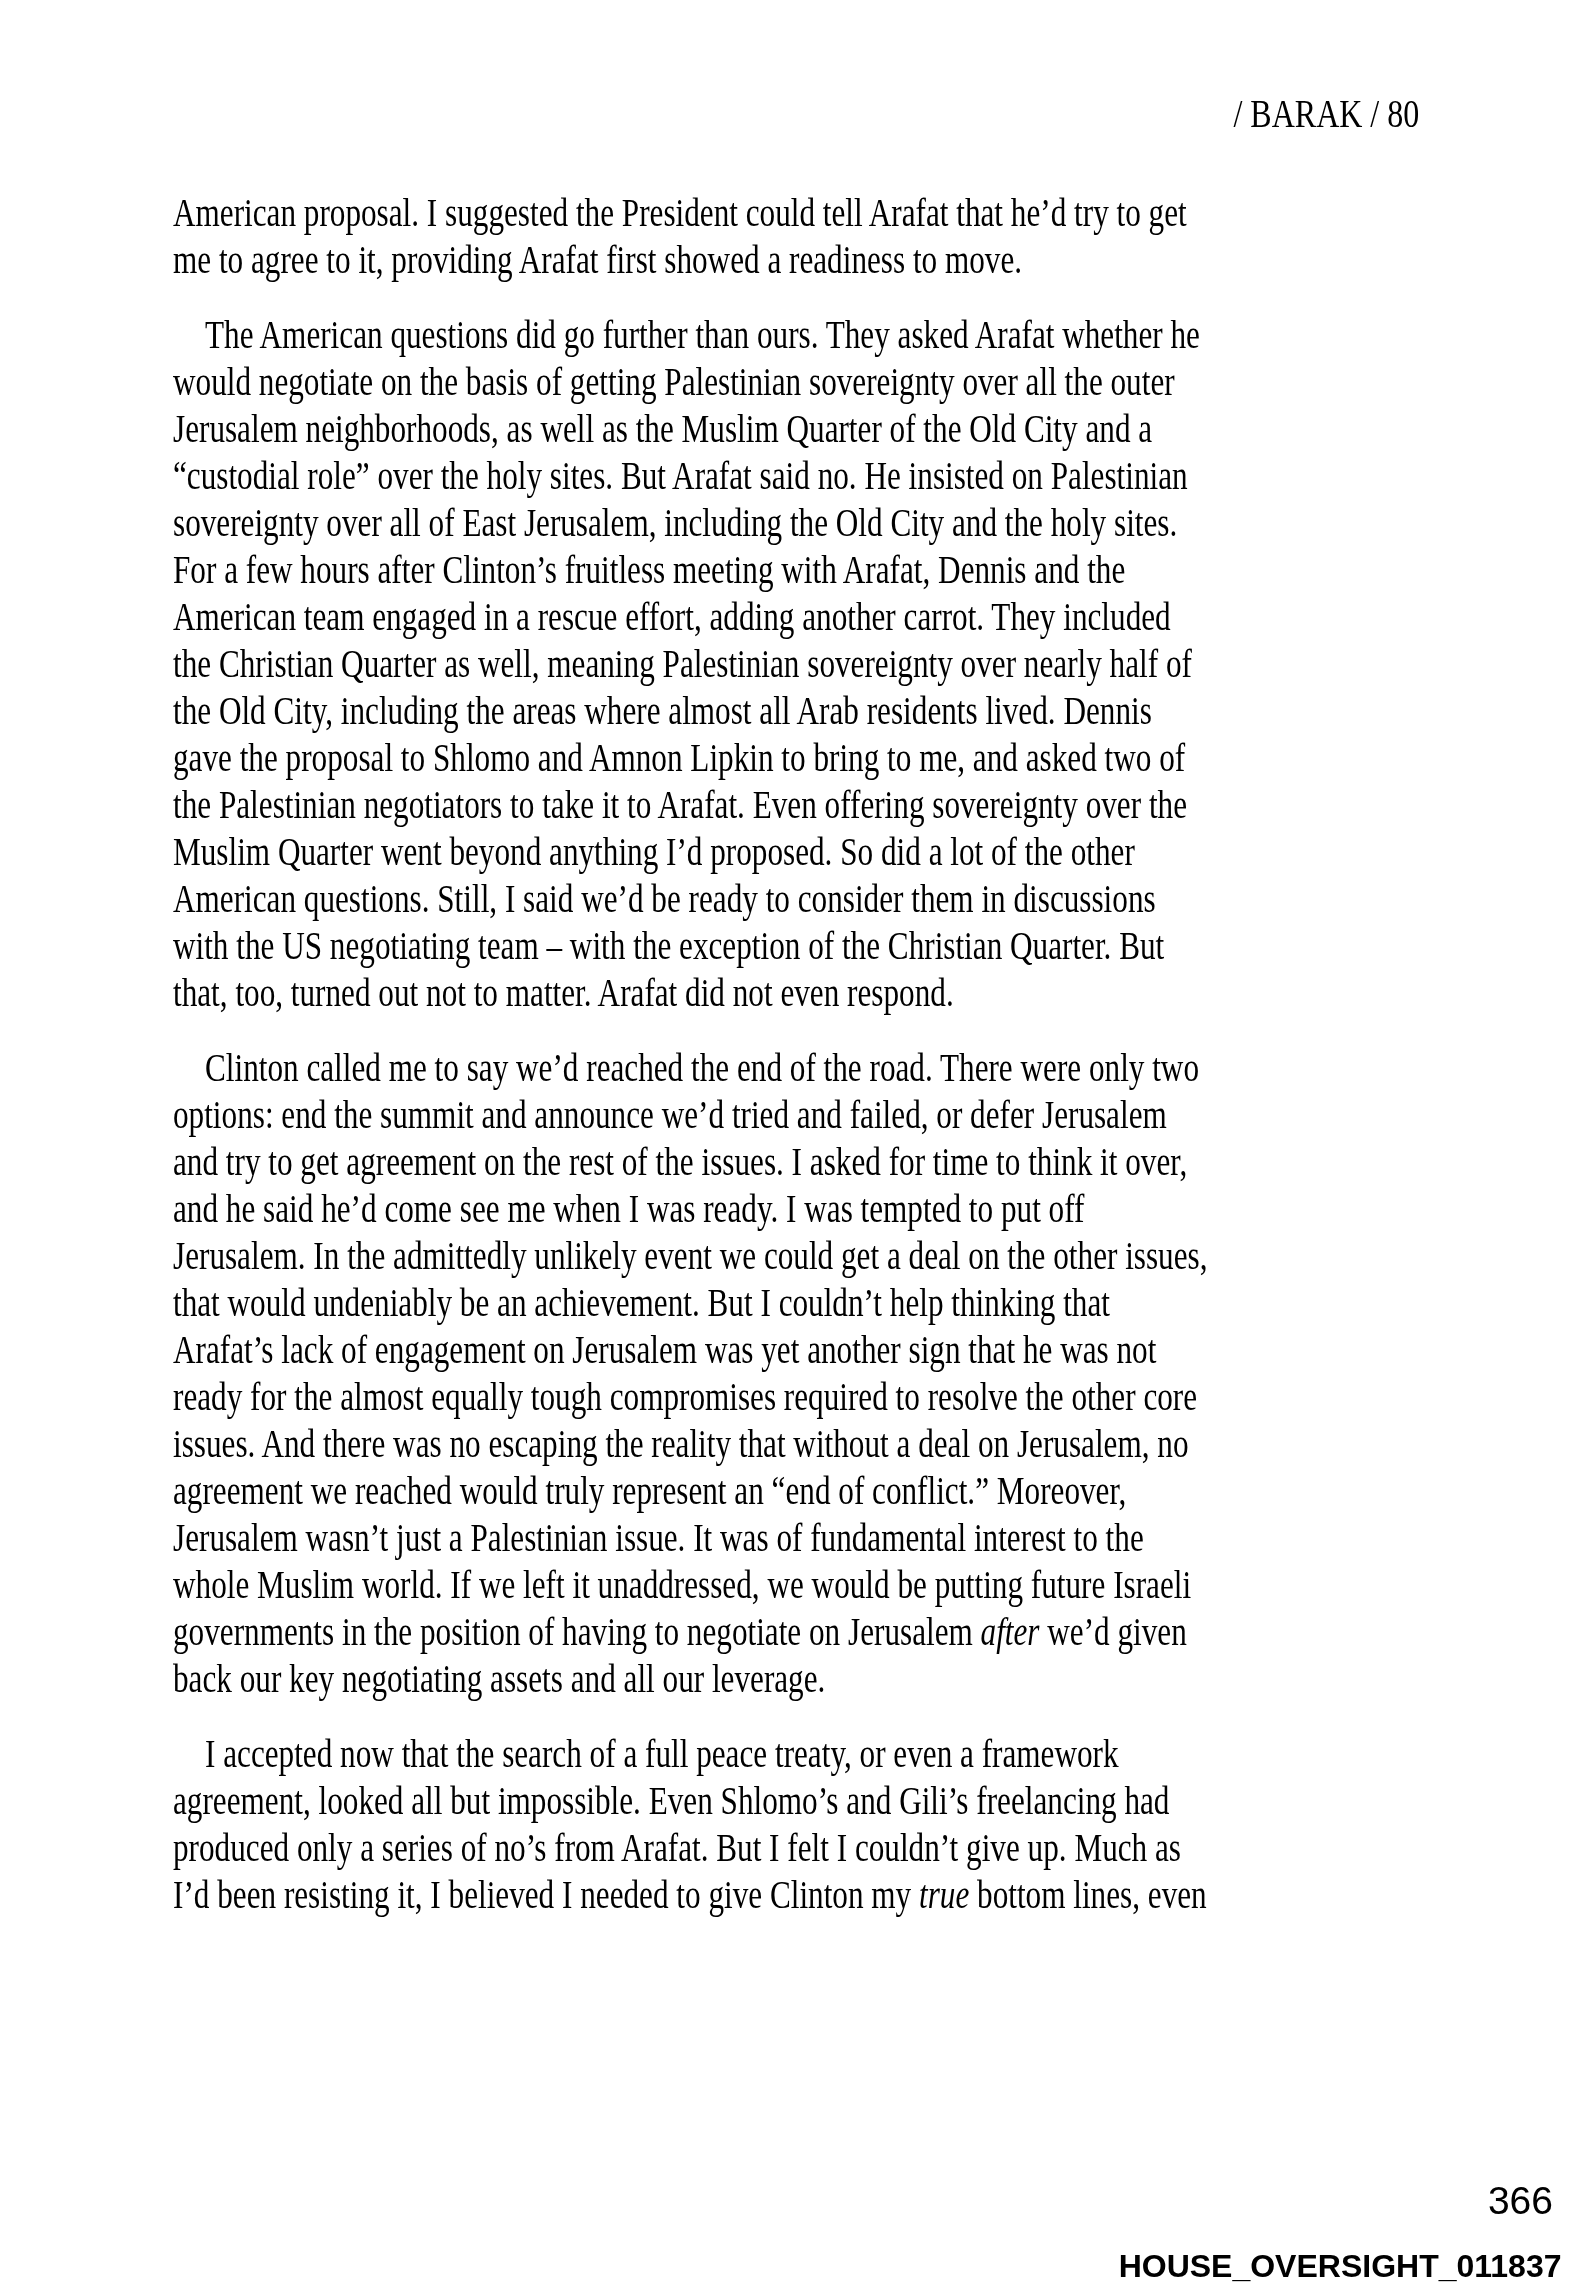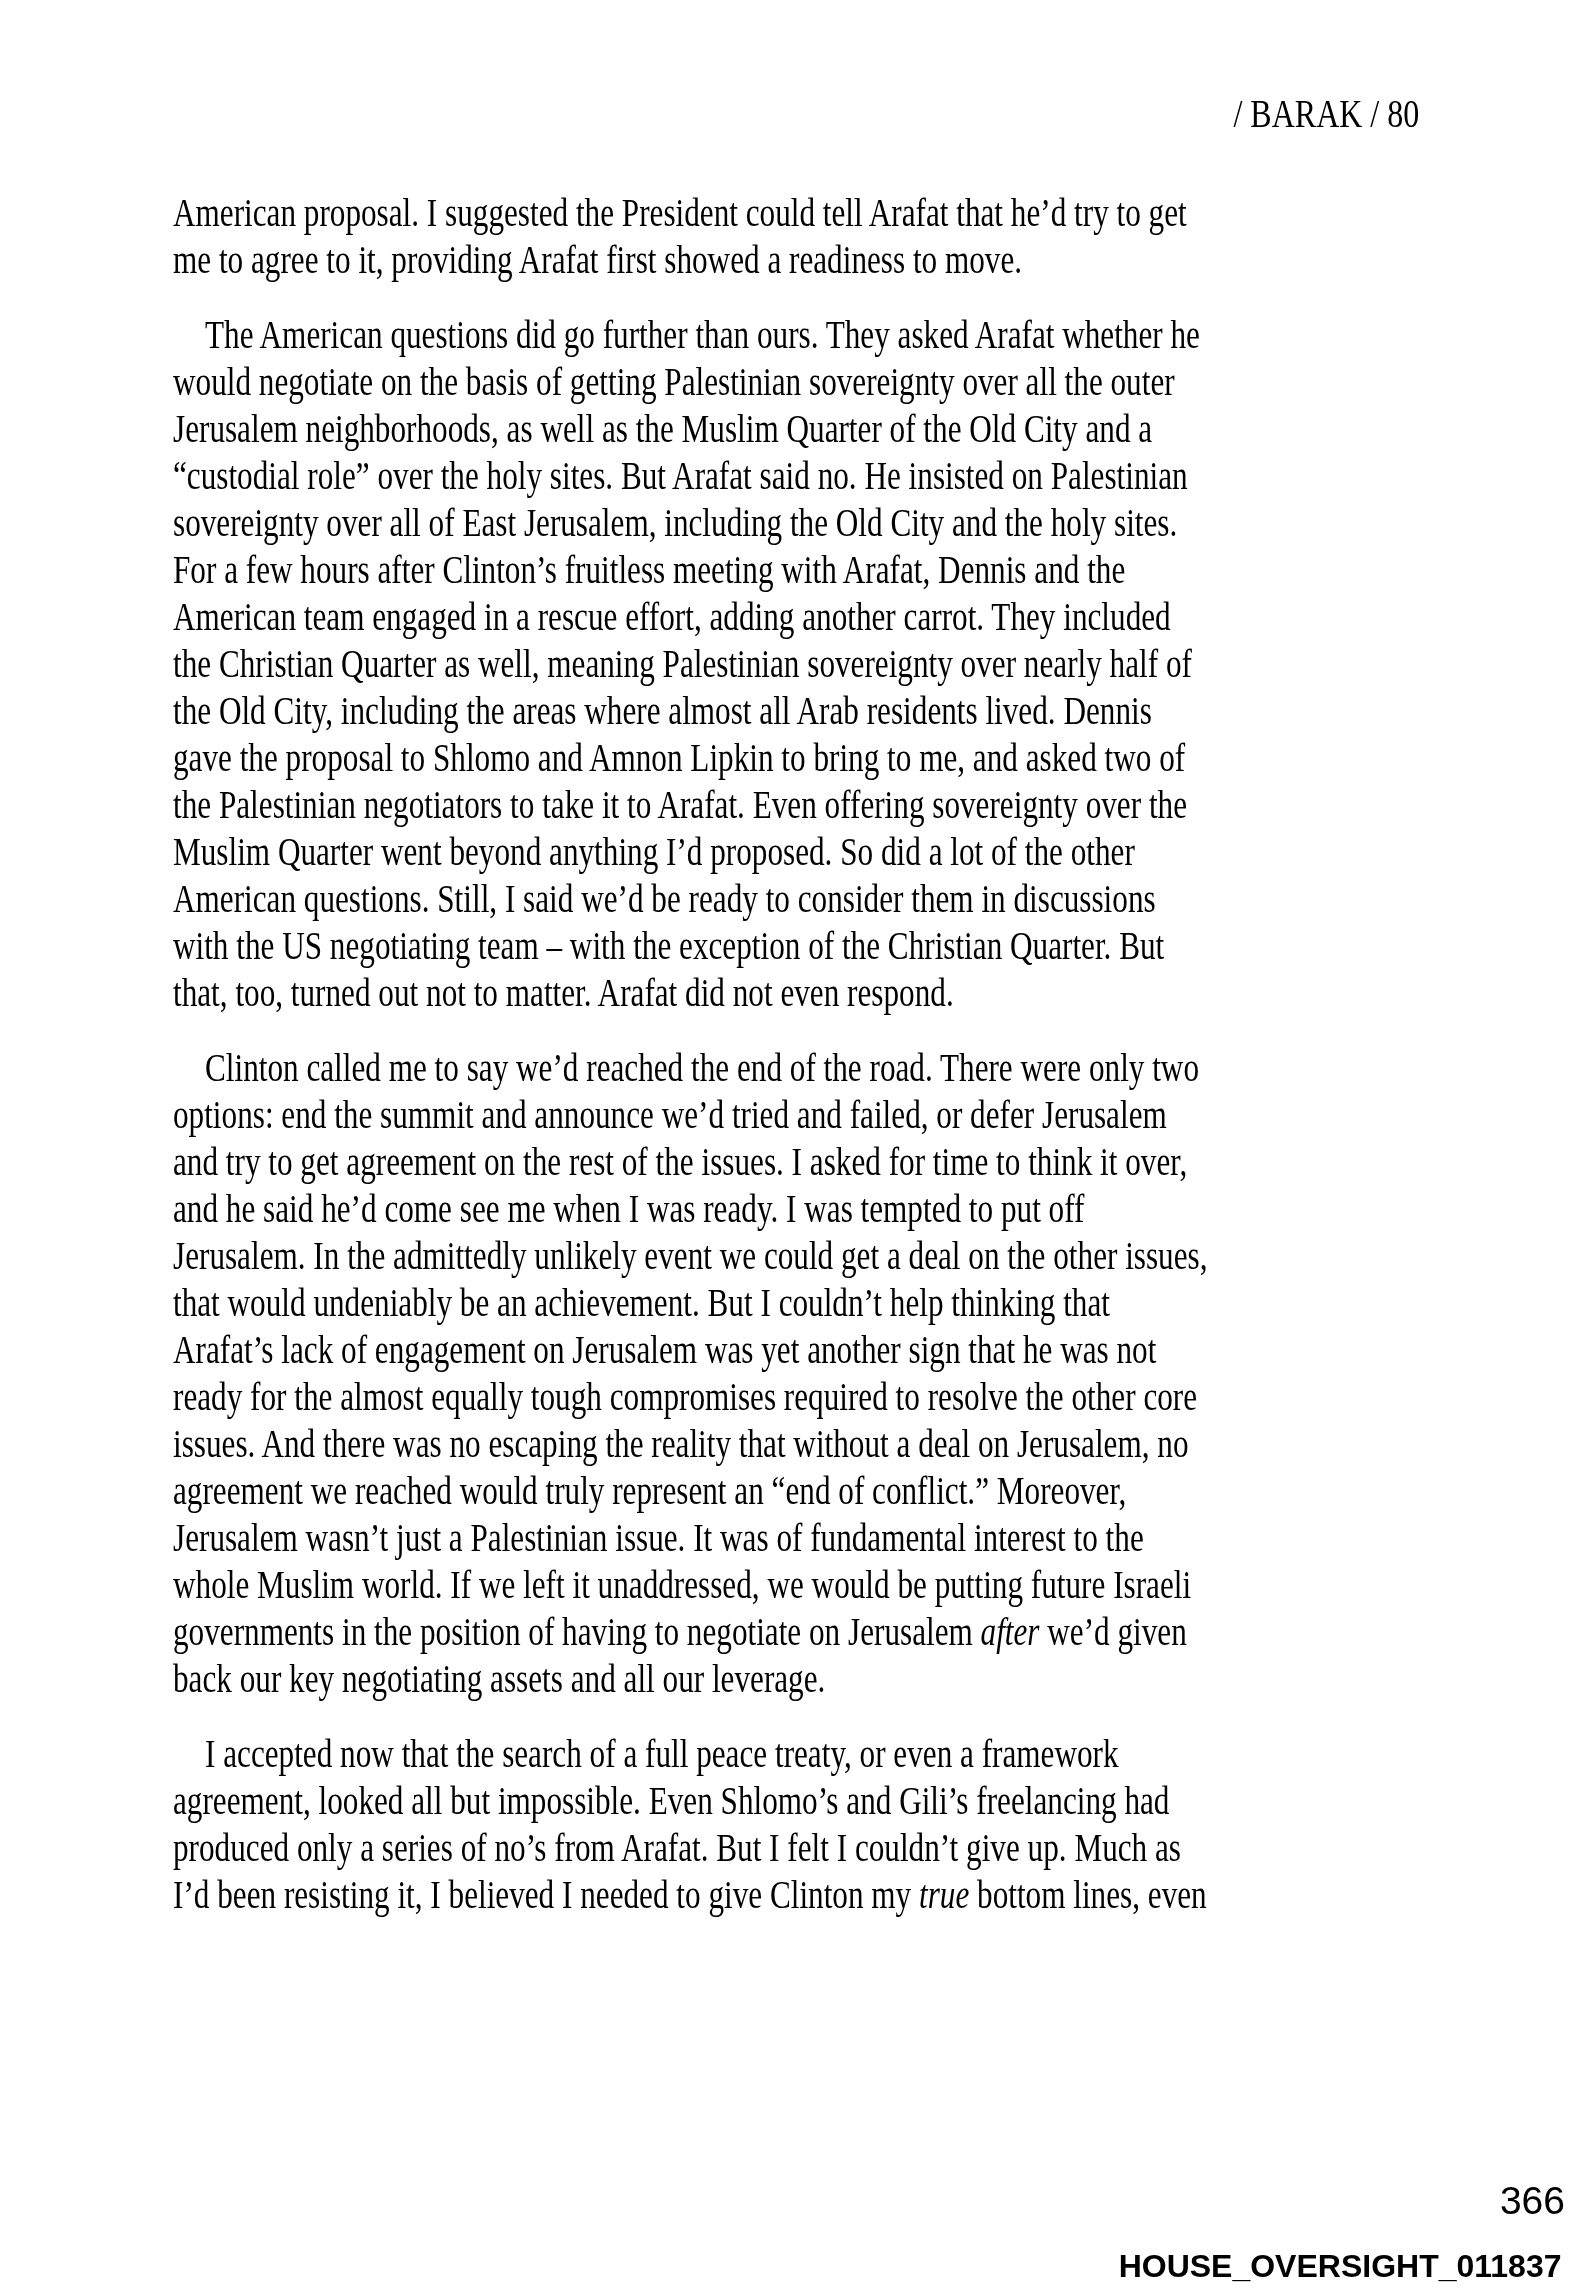--- a/index.html
+++ b/index.html
@@ -39,21 +39,21 @@
     transform-origin: top left;
   }
   .para { margin: 0 0 28px 0; }
   .para:last-child { margin-bottom: 0; }
   .line { white-space: pre; }
   .para.indent .line.first { padding-left: 40px; }
   .it { font-style: italic; }
   .page-number {
     position: absolute;
     top: 2181px;
-    right: 26px;
+    right: 38px;
     font-family: "Liberation Sans", sans-serif;
     font-size: 39px;
     line-height: 1;
   }
   .bates-stamp {
     position: absolute;
     top: 2250px;
     right: 29.5px;
     font-family: "Liberation Sans", sans-serif;
     font-size: 32px;

